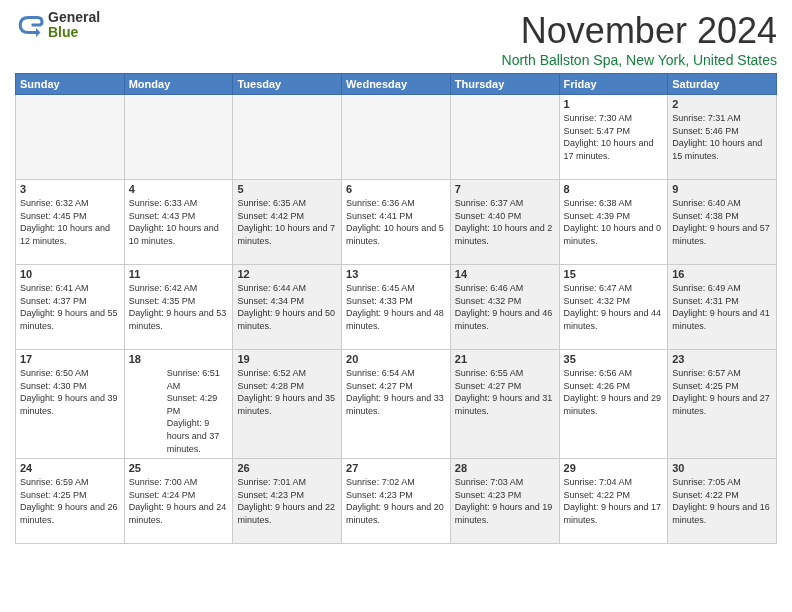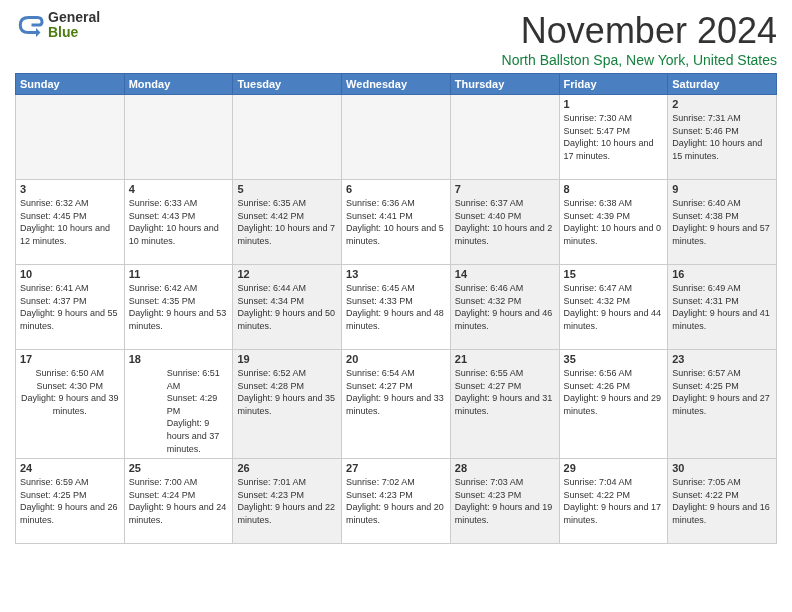--- a/index.html
+++ b/index.html
@@ -181,21 +181,21 @@
           <td class="shaded">
             <div class="day-num">16</div>
             <div class="day-info" style="white-space: pre-line;">Sunrise: 6:49 AM
 Sunset: 4:31 PM
 Daylight: 9 hours and 41 minutes.</div>
           </td>
         </tr>
         <tr>
           <td>
             <div class="day-num">17</div>
-            <div class="day-info" style="white-space: pre-line; text-align: center;">Sunrise: 6:50 AM
+            <div class="day-info" style="white-space: pre-line;">Sunrise: 6:50 AM
 Sunset: 4:30 PM
 Daylight: 9 hours and 39 minutes.</div>
           </td>
           <td>
             <div class="day-num">18</div>
             <div class="day-info" style="white-space: pre-line; margin-left: 38px;">Sunrise: 6:51 AM
 Sunset: 4:29 PM
 Daylight: 9 hours and 37 minutes.</div>
           </td>
           <td class="shaded">

